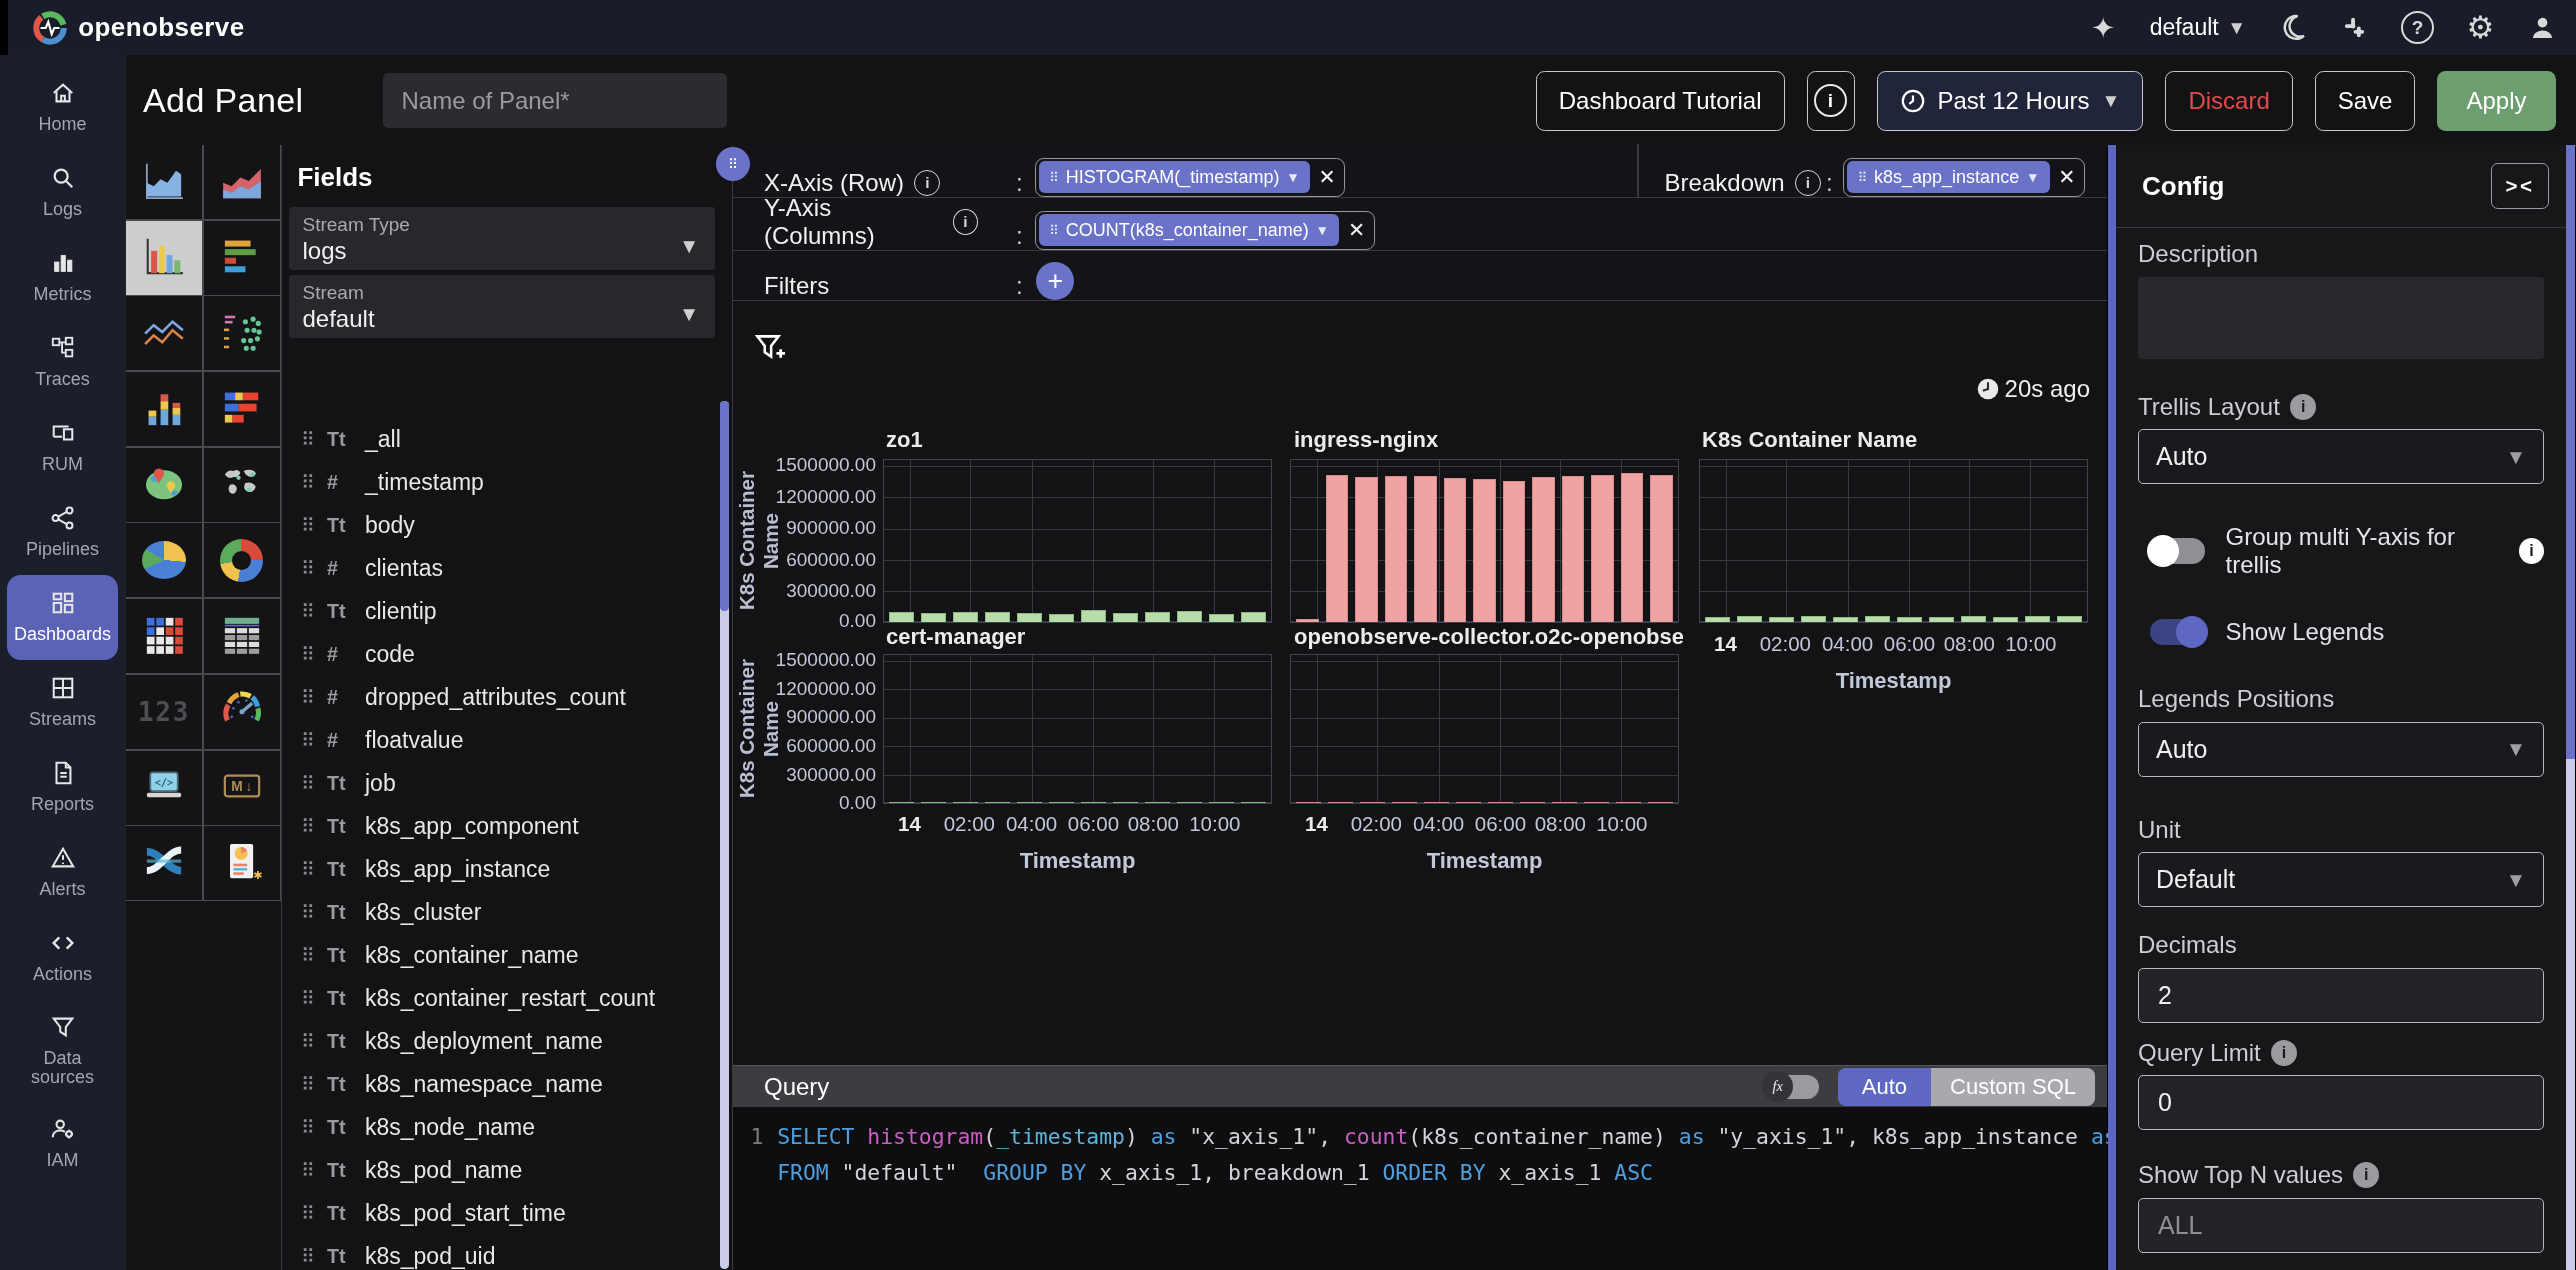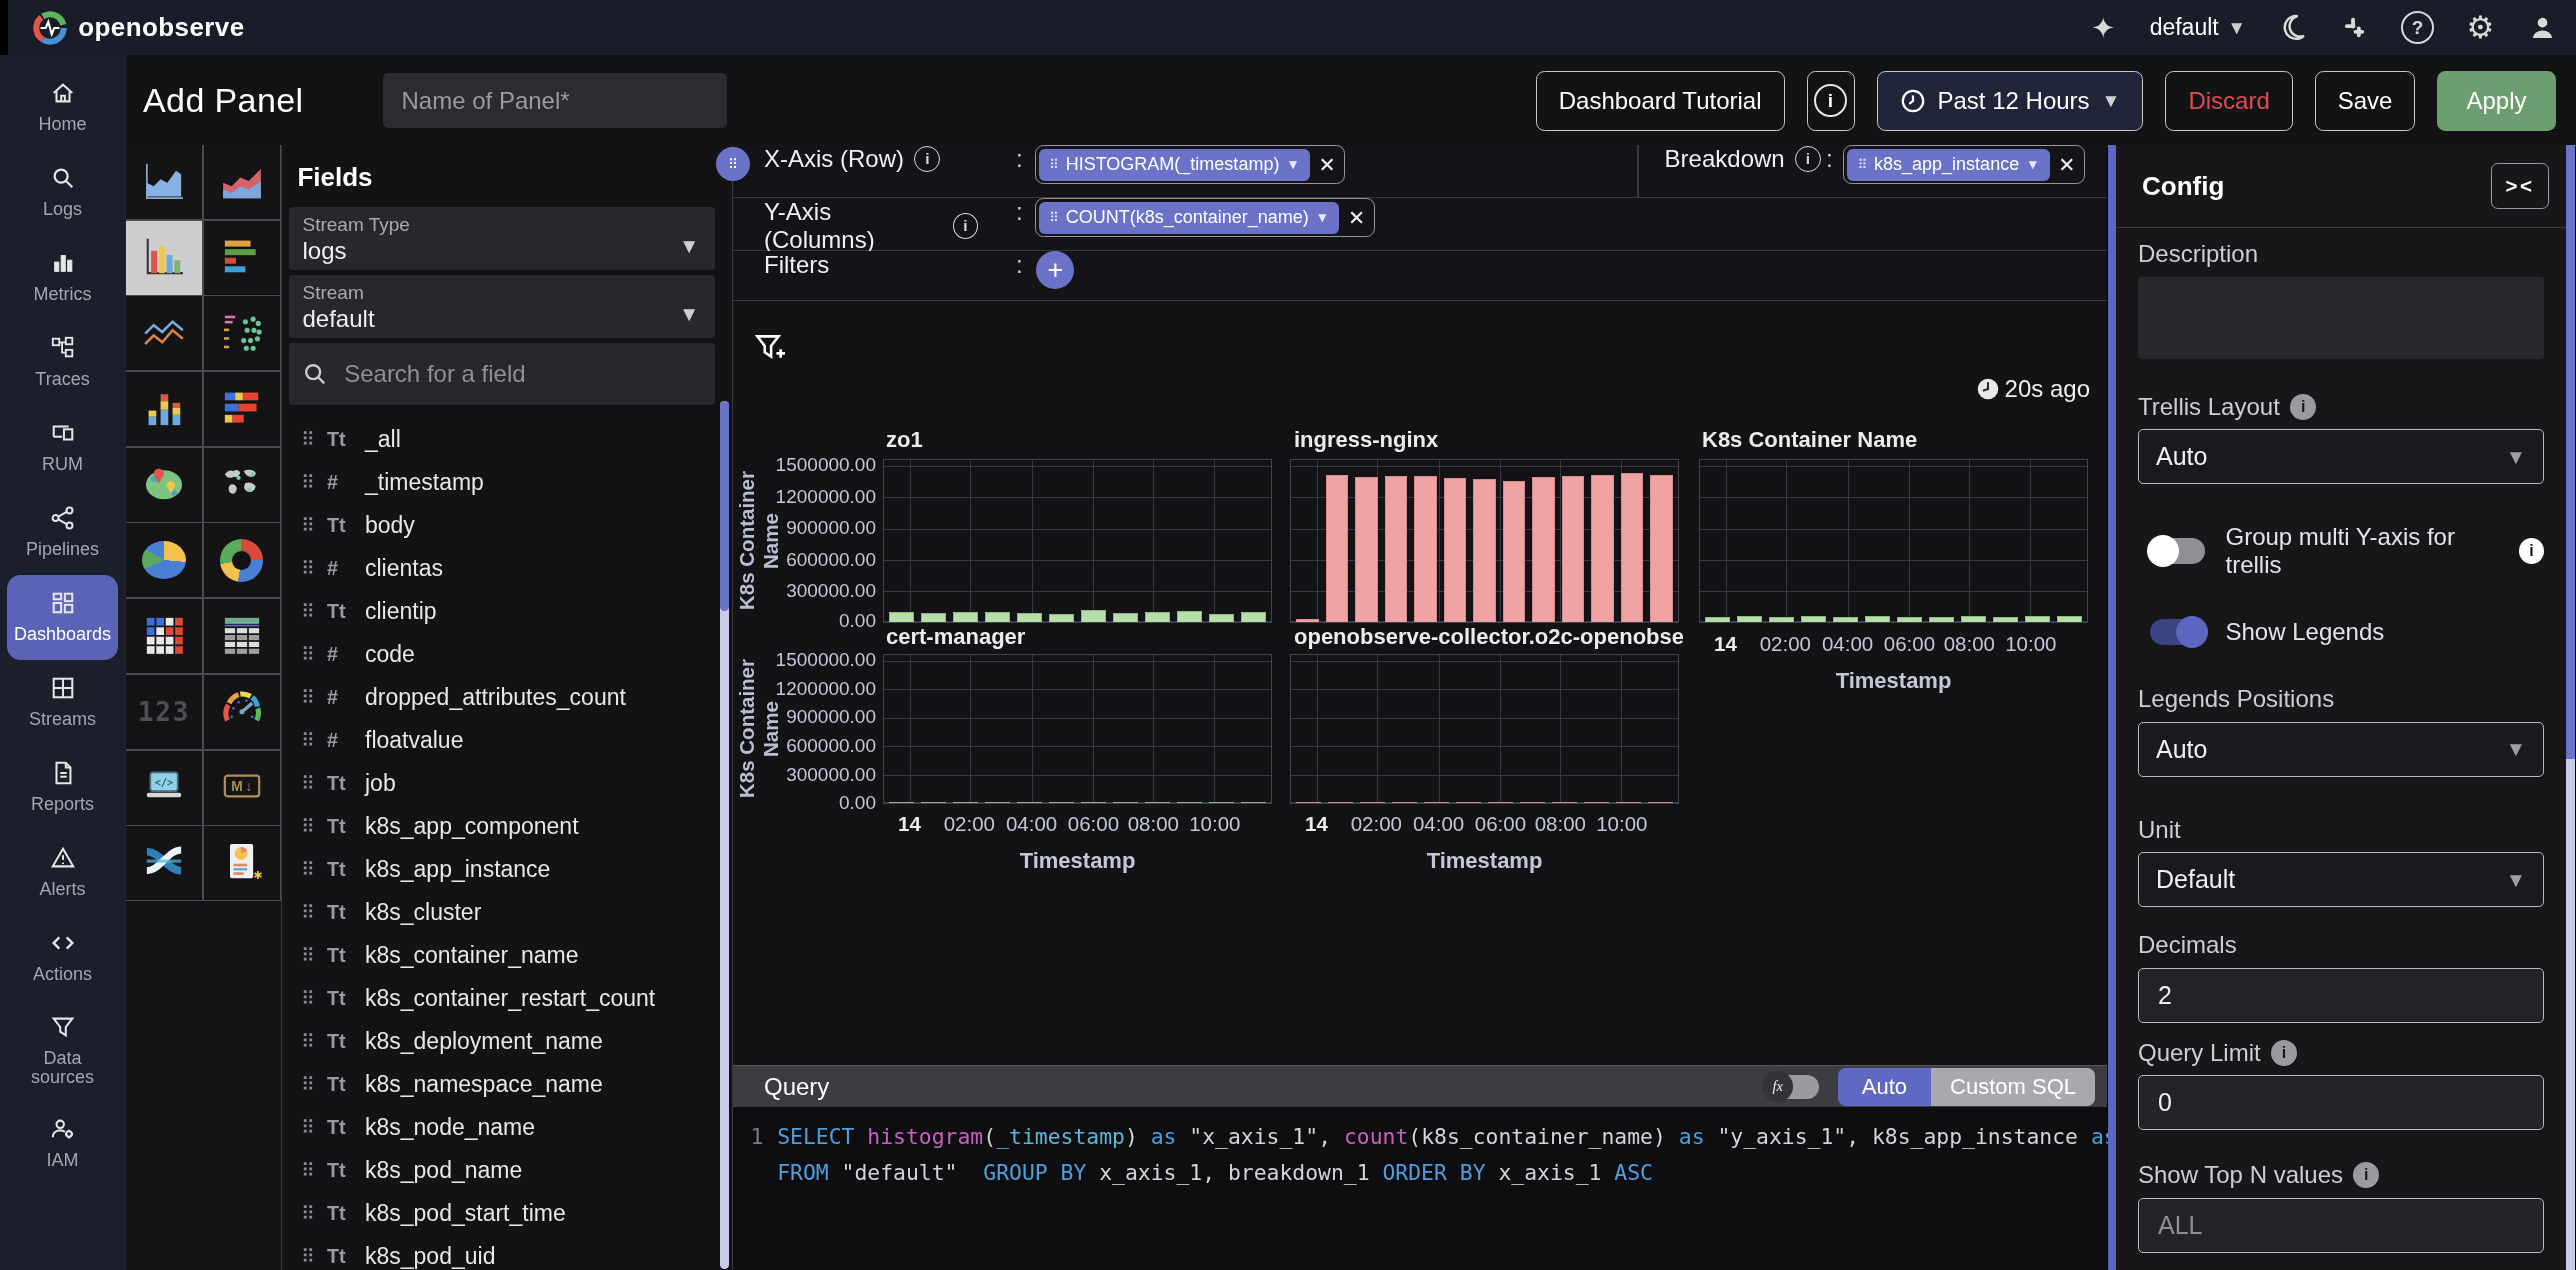--- a/index.html
+++ b/index.html
@@ -53,21 +53,21 @@
   .searchbox{position:absolute;left:6.8px;width:426px;background:#28282c;border-radius:3.4px;display:flex;align-items:center;gap:13.7px;padding:0 13.7px;box-sizing:border-box;height:62px;}
   .searchbox input{background:transparent;border:none;outline:none;color:#e8e8e8;font-size:24px;width:325px;font-family:"Liberation Sans",sans-serif;}
   .searchbox input::placeholder{color:#8e8e96;}
   #field-list{position:absolute;left:0;top:273px;width:444px;}
   .field-row{height:43px;display:flex;align-items:center;cursor:grab;}
   .field-row .handle{color:#8a8a92;font-size:19px;margin-left:19px;width:26px;}
   .field-row .ftype{color:#9a9aa2;font-size:19.7px;font-weight:bold;width:38px;}
   .field-row .fname{color:#e8e8e8;font-size:23px;}
   .vscroll{position:absolute;width:9.4px;border-radius:4.3px;}
   
-  .axis-row{left:733px;width:1374px;background:#141418;border-bottom:1.7px solid #3a3a3e;box-sizing:border-box;display:flex;align-items:flex-start;}
+  .axis-row{left:733px;width:1374px;background:#141418;border-bottom:1.7px solid #3a3a3e;box-sizing:border-box;display:flex;align-items:flex-end;}
   .axis-label{font-size:24px;color:#f0f0f0;display:flex;align-items:center;gap:10.3px;margin-left:31px;}
   .axis-colon{color:#d0d0d0;font-size:24px;}
   .chip-wrap{display:inline-flex;align-items:center;border:1.7px solid #97979f;border-radius:8.5px;padding:2.6px 8.5px 2.6px 3.4px;gap:8.5px;background:#141418;}
   .chip{display:inline-flex;align-items:center;gap:6.8px;background:#6a73c8;border-radius:6px;height:32px;padding:0 10.3px;cursor:pointer;}
   .chip .dots{font-size:13px;color:#e6e9ff;}
   .chip .clabel{font-size:18px;color:#fff;}
   .chip .ccaret{font-size:13.7px;color:#e6e9ff;}
   .chip-x{font-size:20.5px;color:#f0f0f0;cursor:pointer;font-weight:500;}
   .info-sm{width:24px;height:24px;border:1.7px solid #d8d8d8;border-radius:50%;display:inline-flex;align-items:center;justify-content:center;font-size:15.4px;font-weight:bold;color:#d8d8d8;}
   .plus-circle{width:38px;height:38px;border-radius:50%;background:#6a73c8;color:#fff;font-size:27px;display:flex;align-items:center;justify-content:center;cursor:pointer;}
@@ -533,27 +533,20 @@
   <div class="fbox" style="top:62px;height:63px;">
     <div class="flabel">Stream Type</div>
     <div class="fvalue">logs</div>
     <span class="fcaret">▼</span>
   </div>
   <div class="fbox" style="top:130px;height:63px;">
     <div class="flabel">Stream</div>
     <div class="fvalue">default</div>
     <span class="fcaret">▼</span>
   </div>
-  <div class="searchbox" style="top:198px;">
-    <svg width="26" height="26" viewBox="0 0 28 28">
-        <circle cx="12" cy="12" r="7.5" fill="none" stroke="#c9c9c9" stroke-width="2.6"></circle>
-        <line x1="17.5" y1="17.5" x2="24" y2="24" stroke="#c9c9c9" stroke-width="2.6"></line>
-      </svg>
-    <input placeholder="Search for a field" style="">
-  </div>
   <div id="field-list">
       <div class="field-row">
         <span class="handle">⠿</span>
         <span class="ftype">Tt</span>
         <span class="fname">_all</span>
       </div>
       <div class="field-row">
         <span class="handle">⠿</span>
         <span class="ftype">#</span>
         <span class="fname">_timestamp</span>

